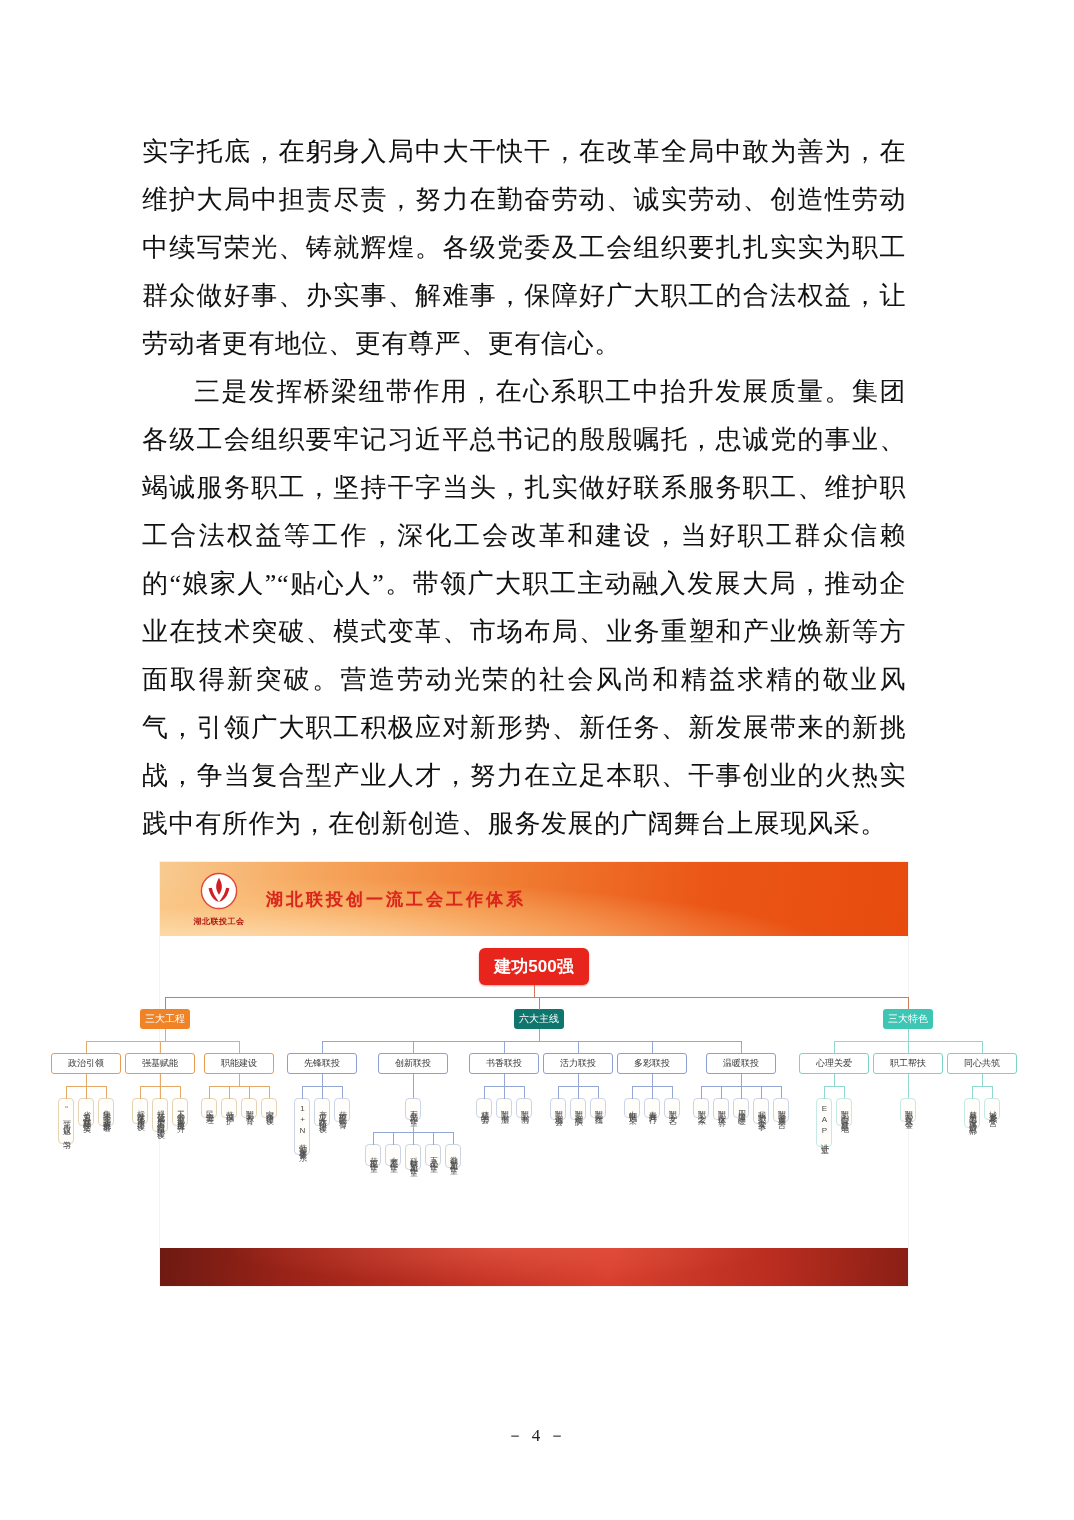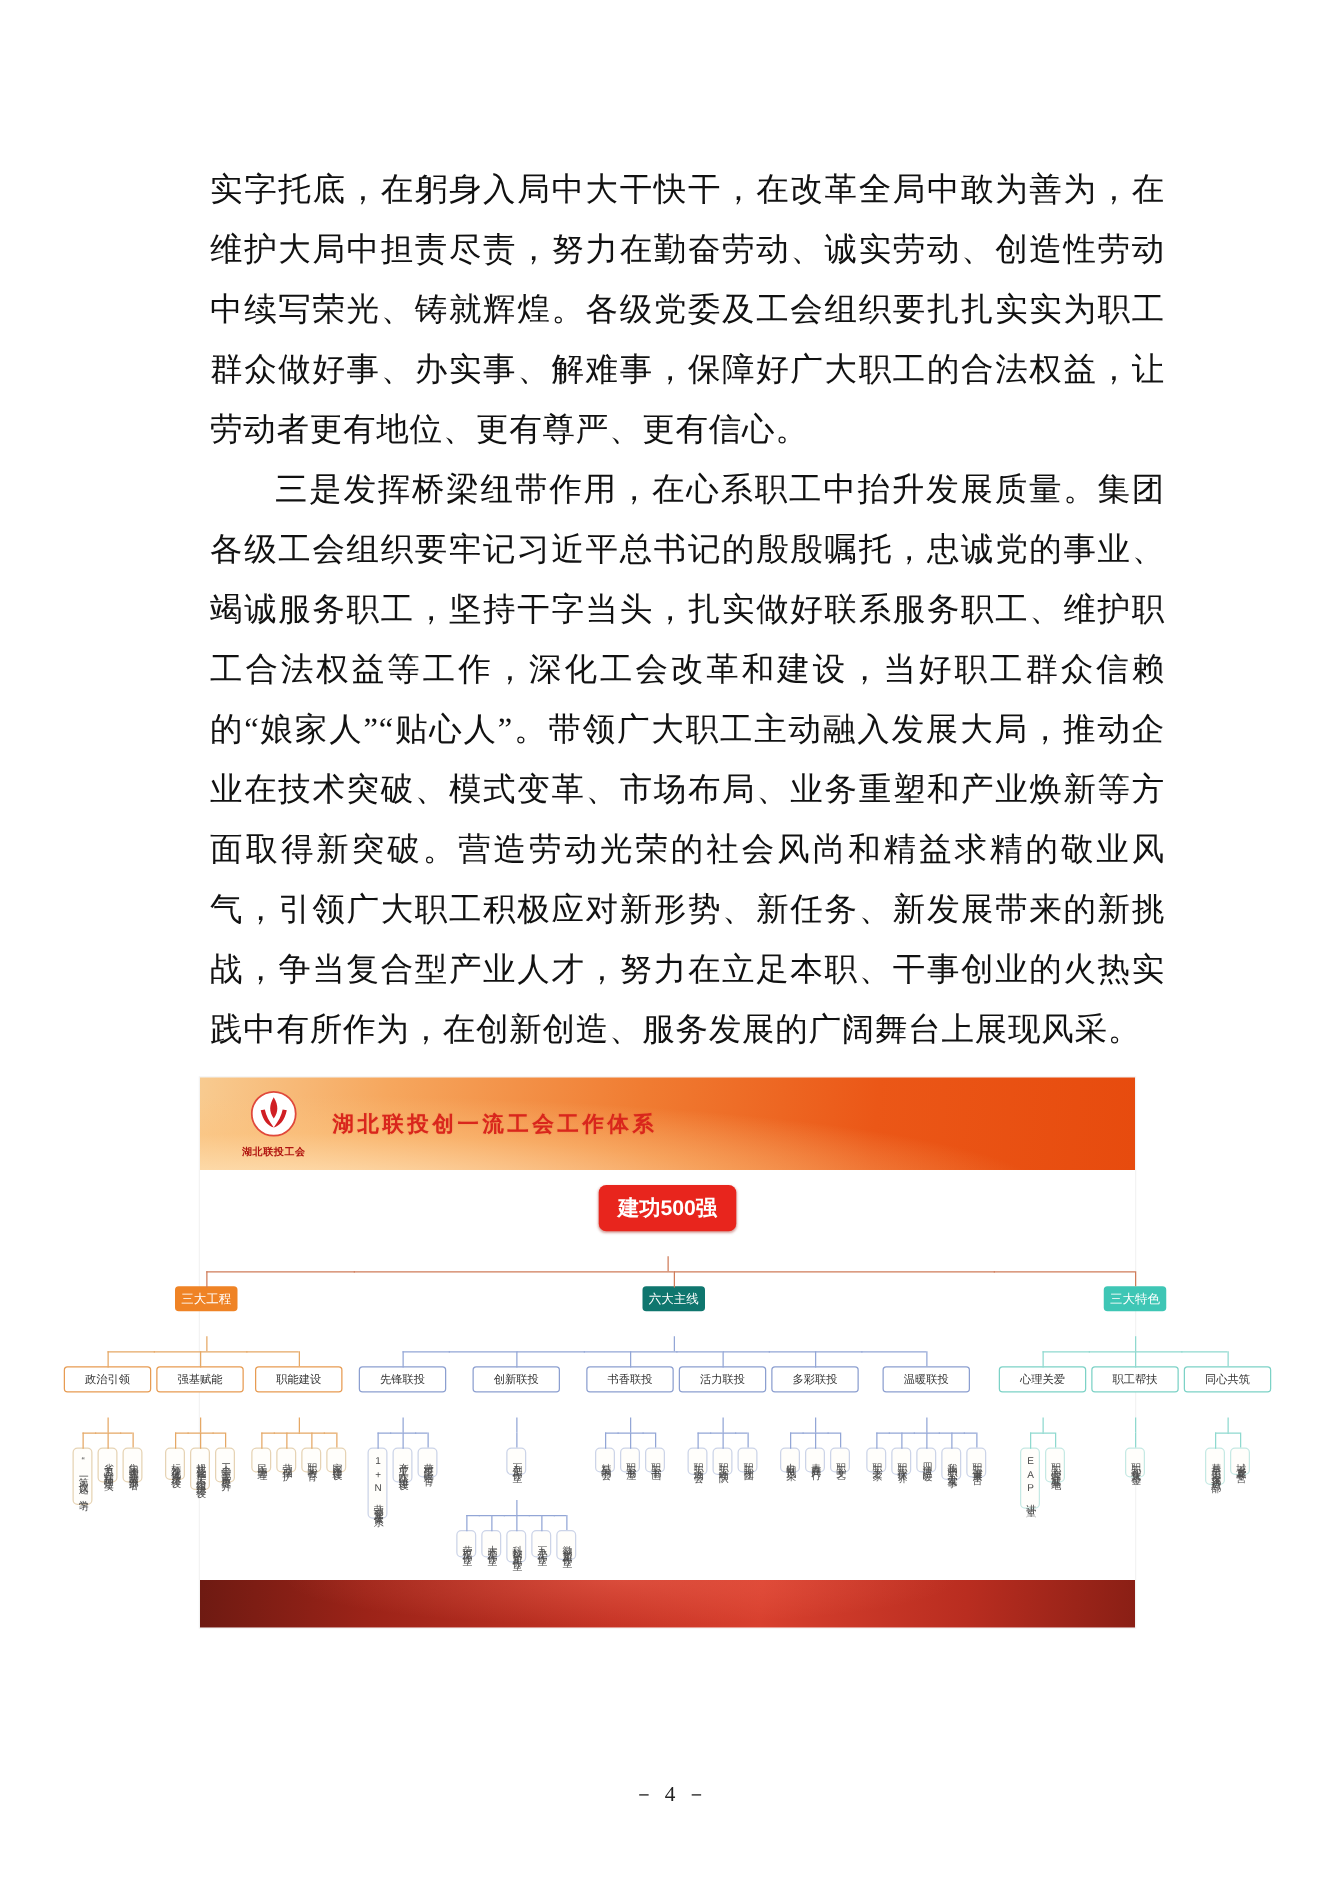--- a/index.html
+++ b/index.html
@@ -1,18 +1,18 @@
 <!DOCTYPE html>
 <html><head>
 <meta charset="utf-8">
 <style>
   html,body{margin:0;padding:0;background:#fff;}
   .page{position:relative;width:1074px;height:1520px;background:#ffffff;overflow:hidden;
         font-family:"Liberation Serif","DejaVu Serif",serif;}
-  .textblock{position:absolute;left:168px;top:128px;width:764px;}
+  .textblock{position:absolute;left:142px;top:128px;width:764px;}
   .para{margin:0;font-size:26px;line-height:48px;letter-spacing:0.6px;color:#111;
         text-align:justify;}
   .para.indent{text-indent:2em;}
 
   
   .figure{position:absolute;left:160px;top:862px;width:748px;box-shadow:0 0 0 1px #f3f3f3;}
   .banner{height:74px;display:flex;align-items:center;gap:14px;padding:0 0 0 26px;box-sizing:border-box;
     background:
       radial-gradient(130% 170% at 10% 125%, rgba(255,233,196,.95) 0%, rgba(252,196,128,.55) 38%, rgba(246,140,60,0) 62%),
       linear-gradient(96deg,#f8cb90 0%,#f6a75e 20%,#f07c32 47%,#eb5717 72%,#e74b0e 100%);}
@@ -29,21 +29,21 @@
       radial-gradient(60% 160% at 45% 0%, rgba(255,120,100,.35) 0%, rgba(255,120,100,0) 60%),
       linear-gradient(92deg,#6e1a12 0%,#9c2318 18%,#c63425 44%,#d8402e 60%,#b92d20 82%,#8a1f15 100%);}
 
   
   .tree{font-family:"Liberation Sans","DejaVu Sans",sans-serif;}
   .tree ul{display:flex;justify-content:center;align-items:flex-start;list-style:none;
     margin:0;padding:12px 0 0;position:relative;}
   .tree ul::before{content:'';position:absolute;top:0;left:50%;height:12px;width:0;
     border-left:1px solid var(--line,#cf7c5a);}
   .tree li{display:flex;flex-direction:column;align-items:center;position:relative;
-    padding:12px 2px 0;margin:0;gap:20px;}
+    padding:12px 2px 0;margin:0;}
   .tree li::before,.tree li::after{content:'';position:absolute;top:0;width:50%;height:12px;}
   .tree li::before{right:50%;border-top:1px solid var(--line,#cf7c5a);}
   .tree li::after{left:50%;border-top:1px solid var(--line,#cf7c5a);
     border-left:1px solid var(--line,#cf7c5a);}
   .tree li:first-child::before{border-top:none;}
   .tree li:last-child::after{border-top:none;}
   .tree li:only-child::before{display:none;}
   .tree li:only-child::after{border-top:none;}
   .tree ul.root-ul{padding-top:0;}
   .tree ul.root-ul::before{display:none;}

